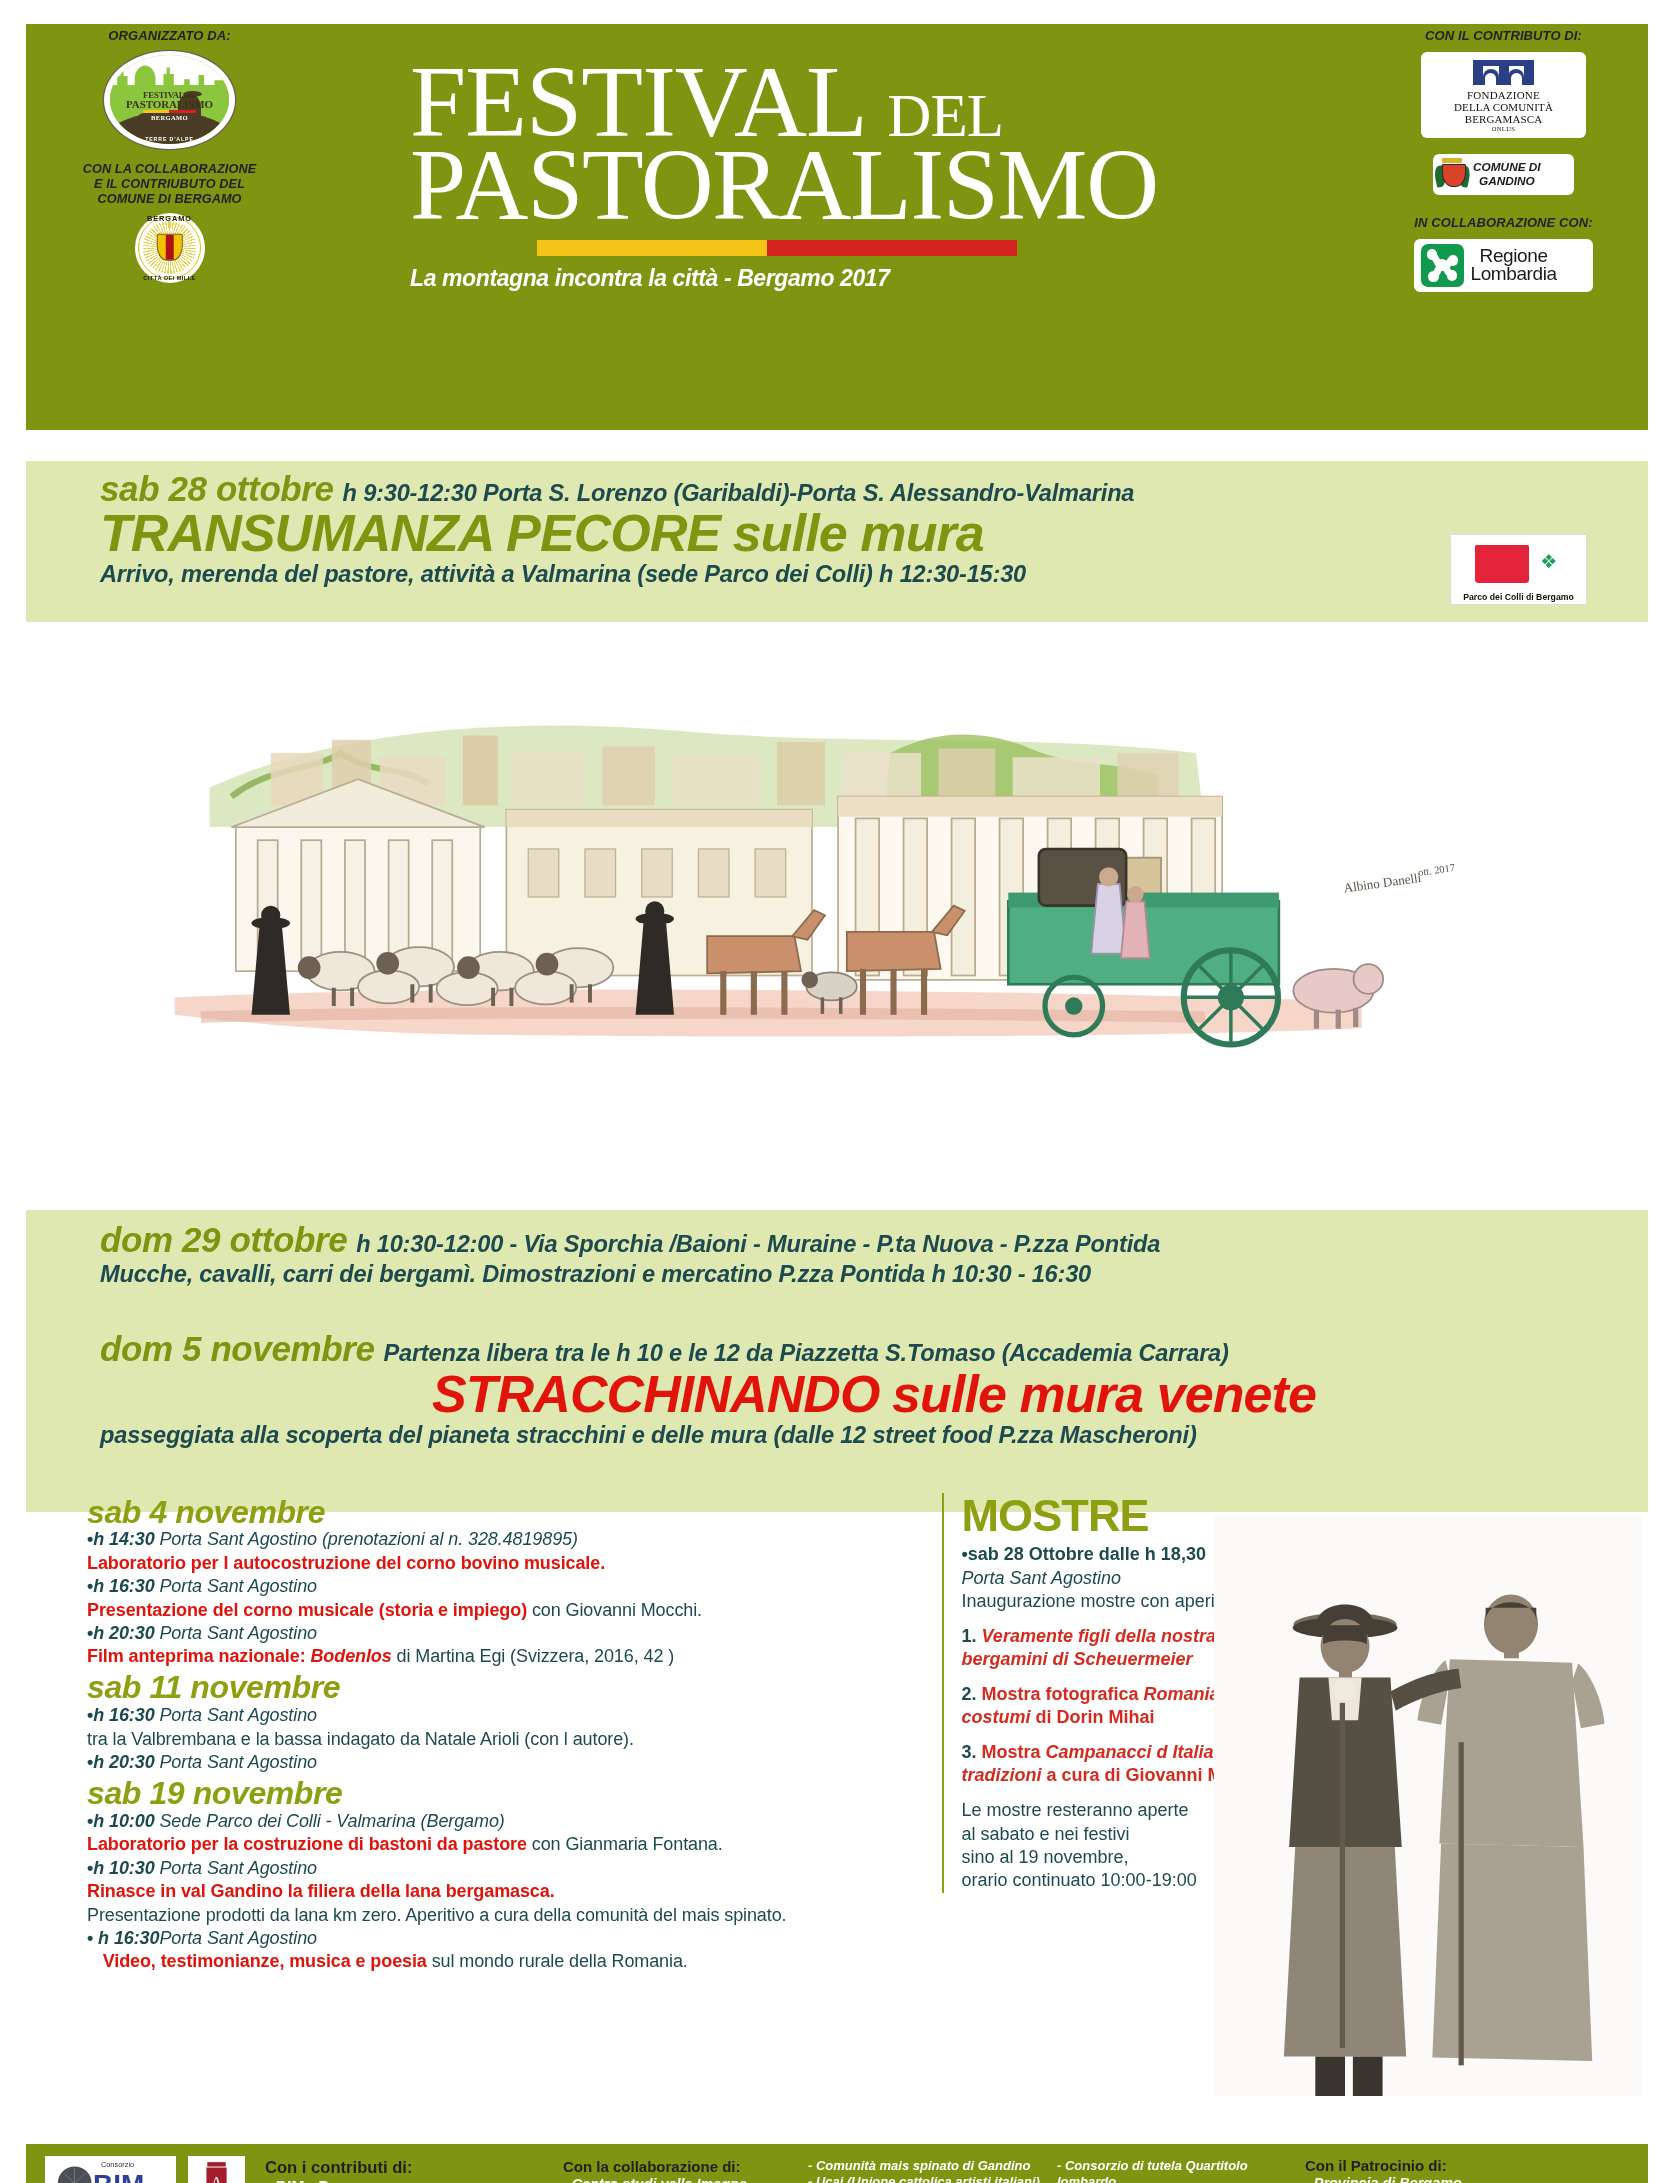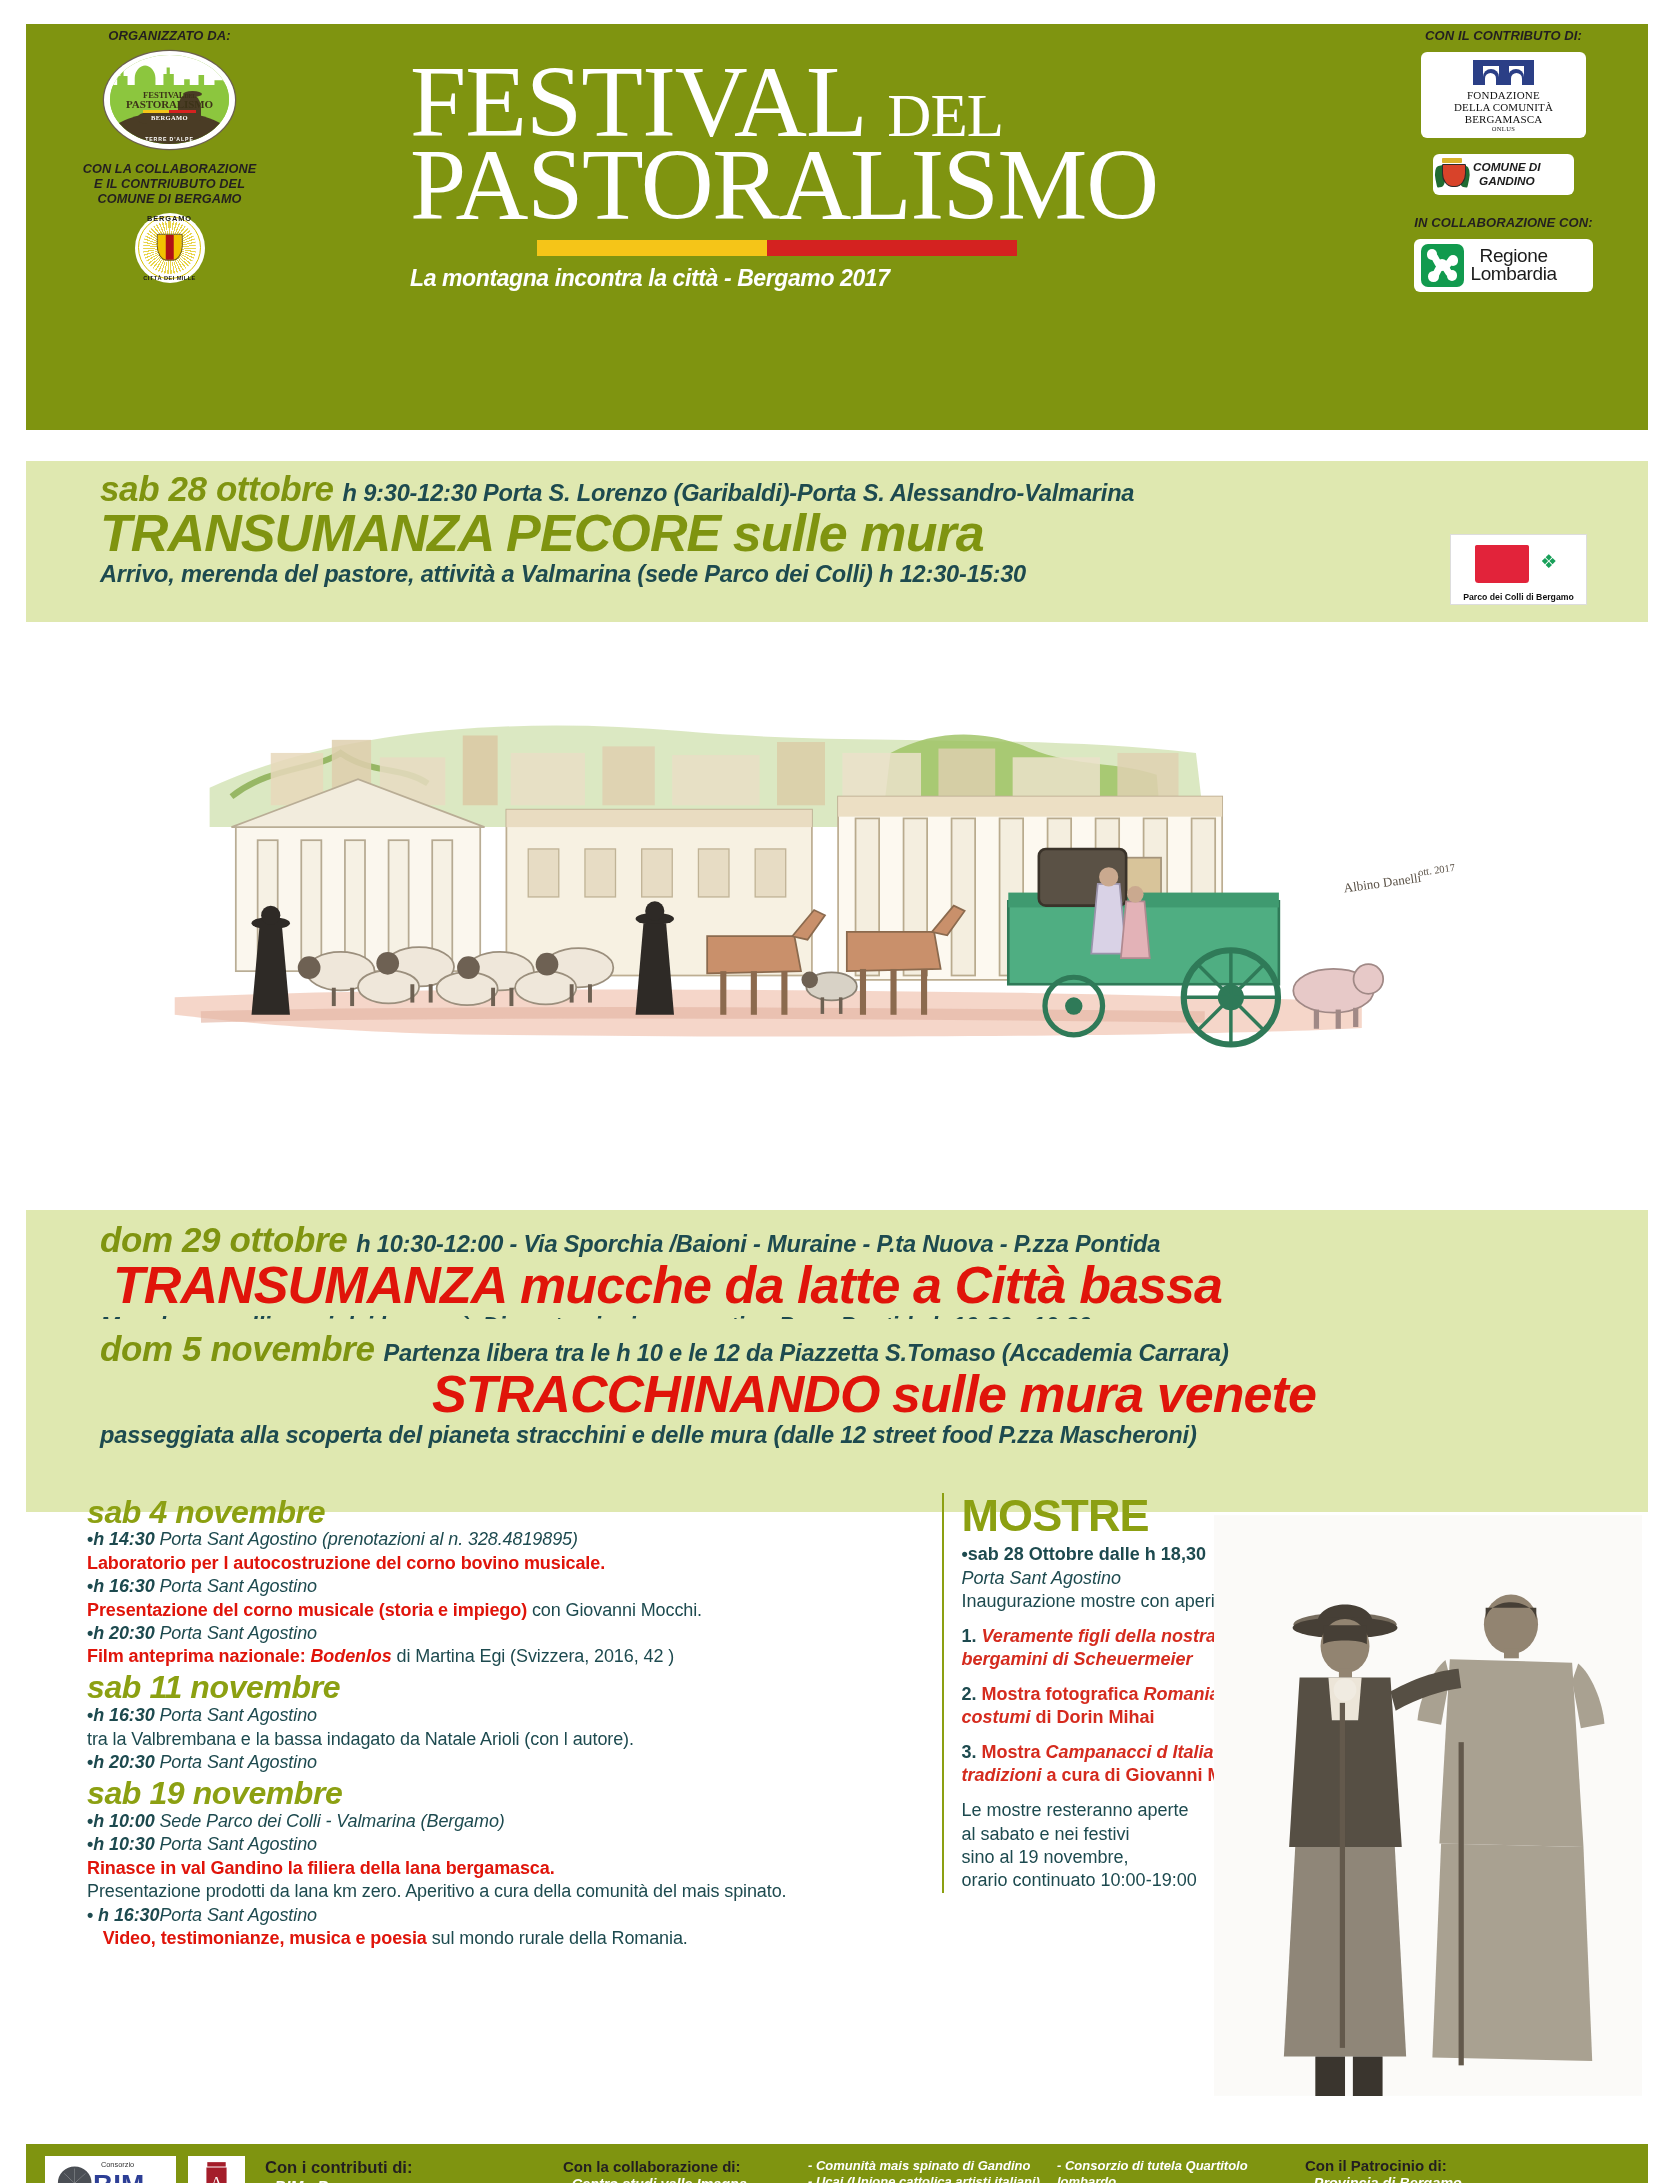--- a/index.html
+++ b/index.html
@@ -427,24 +427,20 @@
       <text x="3020" y="620" font-family="Liberation Serif, serif" font-size="30" fill="#5b5247" transform="rotate(-8 3020 620)">Albino Danelli</text>
       <text x="3190" y="582" font-family="Liberation Serif, serif" font-size="24" fill="#5b5247" transform="rotate(-8 3190 582)">ott. 2017</text>
     </svg>
   </div>
 
   <div class="band" id="band2" style="top:1210px;height:210px;padding-top:9.6px;">
     <div style="margin-left:74px;">
       <span class="dt">dom 29 ottobre</span>
       <span class="dt-note" style="margin-left:7px">h 10:30-12:00 - Via Sporchia /Baioni - Muraine - P.ta Nuova - P.zza Pontida</span>
     </div>
-    <div style="margin-left:87px;margin-top:-0.9px;">
-      <span class="big-red">TRANSUMANZA</span>
-      <span class="big-red" style="margin-left:10.5px">mucche da latte a Città bassa</span>
-    </div>
     <div class="note" style="margin-left:74px;margin-top:1.7px;">Mucche, cavalli, carri dei bergamì. Dimostrazioni e mercatino P.zza Pontida h 10:30 - 16:30</div>
   </div>
 
   <div class="band" id="band3" style="top:1319px;height:183px;padding-top:9.6px;">
     <div style="margin-left:74px;">
       <span class="dt">dom 5 novembre</span>
       <span class="dt-note" style="margin-left:7px">Partenza libera tra le h 10 e le 12 da Piazzetta S.Tomaso (Accademia Carrara)</span>
     </div>
     <div style="margin-left:74px;margin-top:-0.9px;text-align:center;">
       <span class="big-red">STRACCHINANDO</span>
@@ -488,20 +484,23 @@
     </div>
     <div class="ln">
       <span class="bul">•</span><span class="hh">h 20:30</span>
       <span class="loc">Porta Sant Agostino</span>
     </div>
 
     <div class="dayhead">sab 19 novembre</div>
     <div class="ln">
       <span class="bul">•</span><span class="hh">h 10:00</span>
       <span class="loc">Sede Parco dei Colli - Valmarina (Bergamo)</span>
+    </div>
+    <div class="ln">
+      <span class="red">Laboratorio per la costruzione di bastoni da pastore</span><span class="dk"> con Gianmaria Fontana.</span>
     </div>
     <div class="ln">
       <span class="bul">•</span><span class="hh">h 10:30</span>
       <span class="loc">Porta Sant Agostino</span>
     </div>
     <div class="ln">
       <span class="red">Rinasce in val Gandino la filiera della lana bergamasca.</span>
     </div>
     <div class="ln">
       <span class="dk">Presentazione prodotti  da lana km zero. Aperitivo a cura della comunità del mais spinato.</span>

